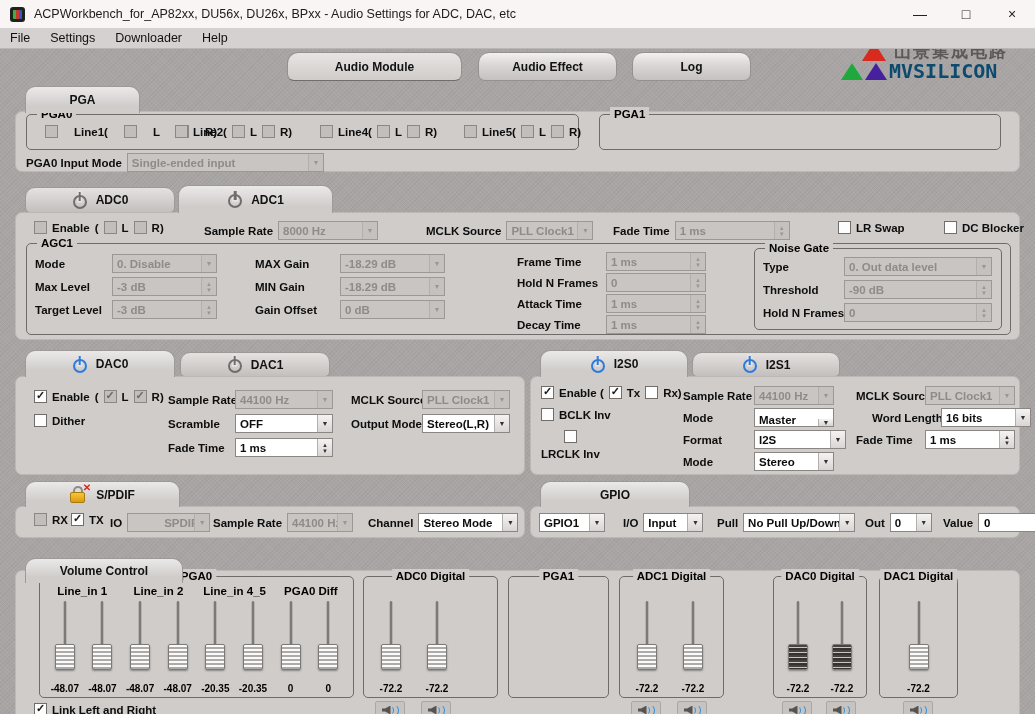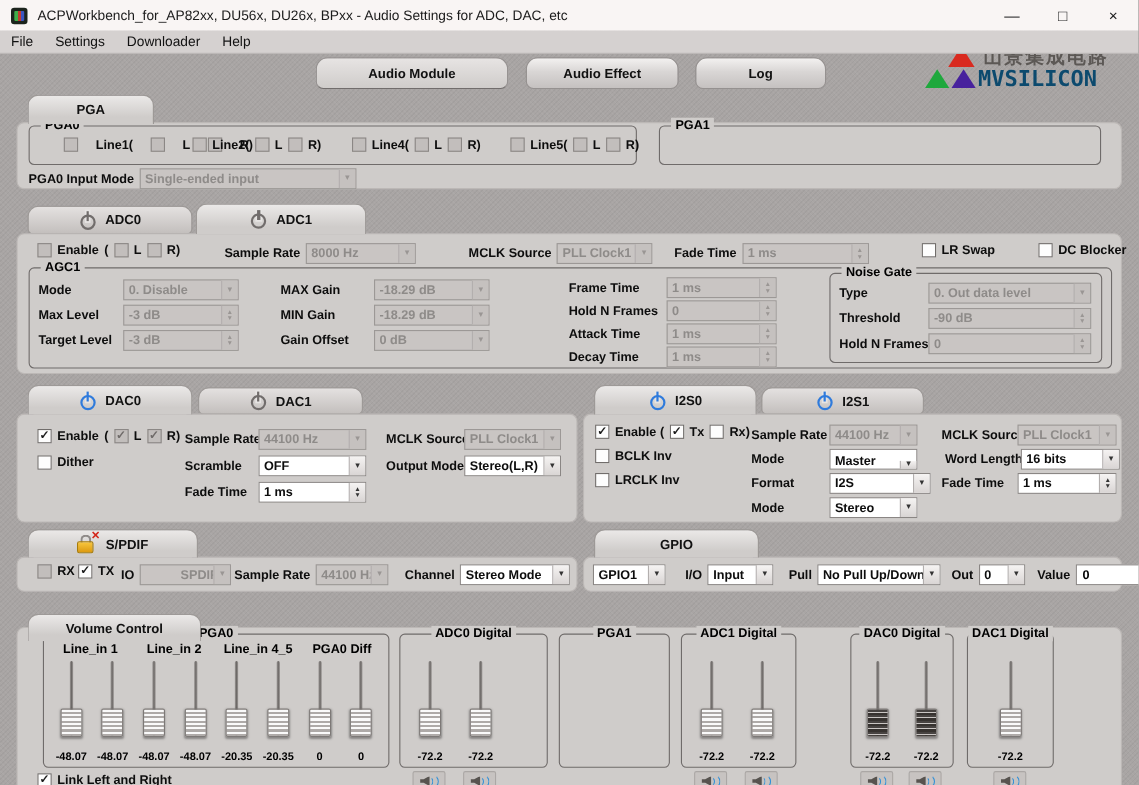--- a/index.html
+++ b/index.html
@@ -131,21 +131,21 @@
   <span class="logo-cn">山景集成电路</span>
   <span class="logo-en">MVSILICON</span>
 </div>
 
 <div class="ctab" style="left:25px;top:86px;width:115px;">
   <span>PGA</span>
 </div>
 <div class="card" style="left:15px;top:111px;width:1005px;height:61px;">
   <div class="gbox" style="left:10px;top:2px;width:553px;height:36px;">
     <span class="legend">PGA0</span>
-    <div class="row" style="left:31px;top:10px;gap:16px;">
+    <div class="row" style="left:18px;top:10px;gap:16px;">
       <span class="cb dis"></span>
       <span class="lbl">Line1(</span>
       <span class="cb dis"></span>
       <span class="lbl">L</span>
       <span class="cb dis"></span>
       <span class="lbl">R)</span>
     </div>
     <div class="row" style="left:148px;top:10px;">
       <span class="cb dis"></span>
       <span class="lbl">Line2(</span>
@@ -464,21 +464,21 @@
         <span class="mark">✓</span>
       </span>
     <span class="lbl">Tx</span>
     <span class="cb"></span>
     <span class="lbl">Rx)</span>
   </div>
   <div class="row" style="left:10px;top:31px;">
     <span class="cb"></span>
     <span class="lbl">BCLK Inv</span>
   </div>
-  <div class="row" style="left:10px;top:53px;">
+  <div class="row" style="left:10px;top:53px;flex-direction:column;">
     <span class="cb"></span>
     <span class="lbl">LRCLK Inv</span>
   </div>
   <div class="row" style="left:152px;top:9px;">
     <span class="lbl" style="width:66px;">Sample Rate</span>
     <div class="combo dis" style="width:80px;">
         <span class="val">44100 Hz</span>
         <span class="btn">▼</span>
       </div>
   </div>
@@ -503,21 +503,21 @@
         <span class="btn">▼</span>
       </div>
   </div>
   <div class="row" style="left:325px;top:9px;">
     <span class="lbl" style="width:64px;">MCLK Source</span>
     <div class="combo dis" style="width:90px;">
         <span class="val">PLL Clock1</span>
         <span class="btn">▼</span>
       </div>
   </div>
-  <div class="row" style="left:328px;top:31px;">
+  <div class="row" style="left:341px;top:31px;">
     <span class="lbl" style="width:64px;">Word Length</span>
     <div class="combo" style="width:90px;">
         <span class="val">16 bits</span>
         <span class="btn">▼</span>
       </div>
   </div>
   <div class="row" style="left:325px;top:53px;">
     <span class="lbl" style="width:64px;">Fade Time</span>
     <div class="combo" style="width:90px;">
         <span class="val">1 ms</span>

